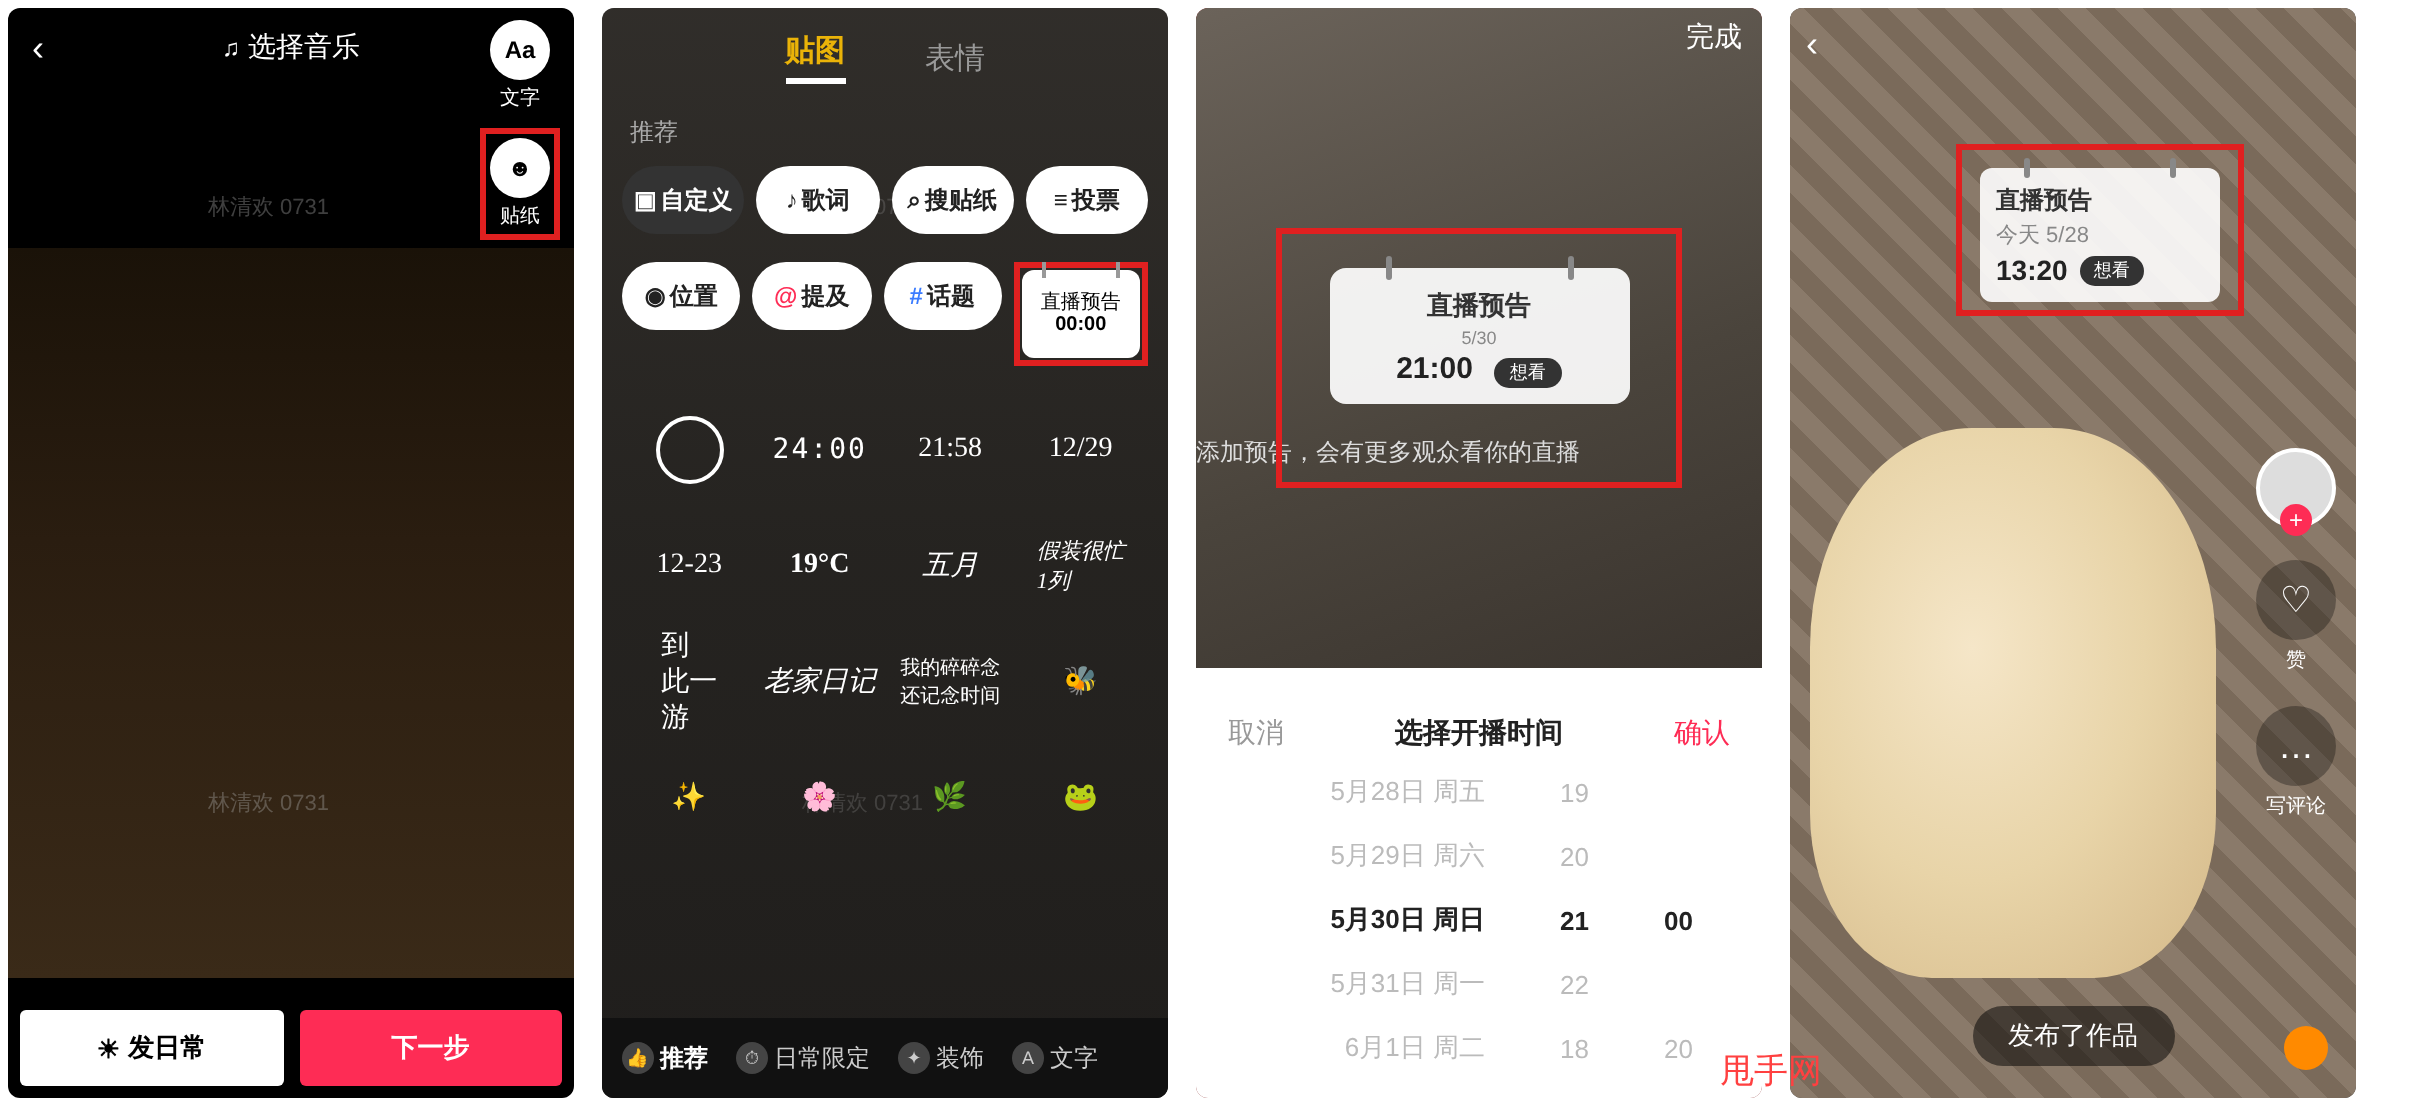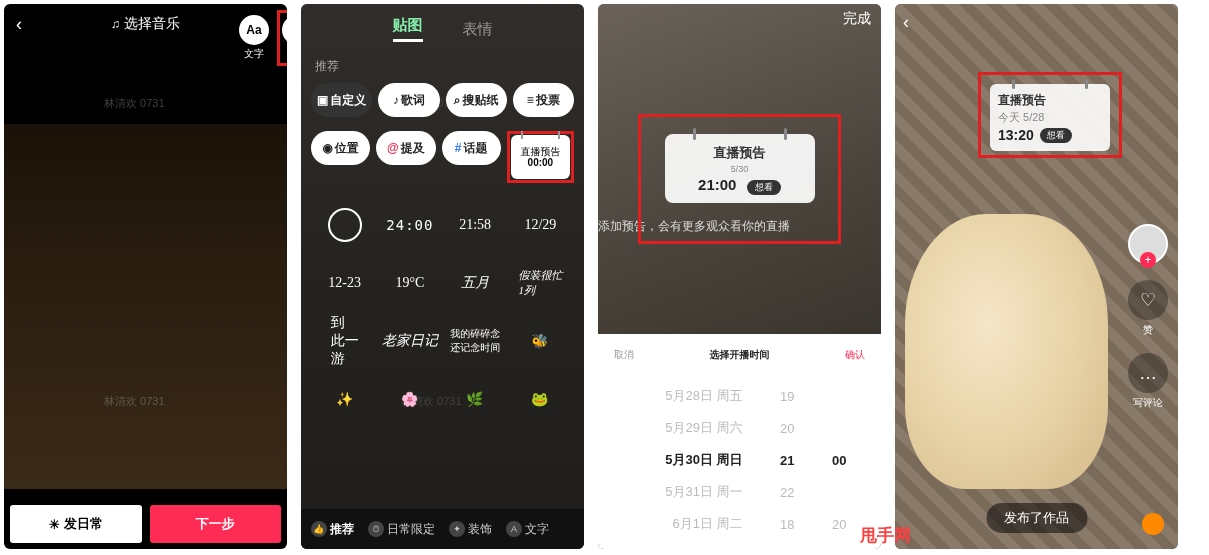--- a/index.html
+++ b/index.html
@@ -7,36 +7,36 @@
   .phone{height:545px;border-radius:6px;overflow:hidden;position:relative;flex-shrink:0}
   .p1{width:283px;background:#000}
   .p2{width:283px;background:#1a1a1a}
   .p3{width:283px;background:#7f1d1d}
   .p4{width:283px;background:#3a3a3a}
 
   
   .p1-top{height:40px;display:flex;align-items:center;color:#fff;font-size:14px;position:relative}
   .p1-back{width:30px;text-align:center;font-size:18px}
   .p1-music{position:absolute;left:50%;transform:translateX(-50%);display:flex;align-items:center;gap:4px}
-  .p1-sidebuttons{position:absolute;right:6px;top:6px;width:42px;display:flex;align-items:center;gap:8px}
+  .p1-sidebuttons{position:absolute;right:6px;top:6px;width:42px;display:flex;flex-direction:column;align-items:center;gap:8px}
   .sbtn{display:flex;flex-direction:column;align-items:center;color:#fff;font-size:10px;gap:2px}
   .sbtn .circ{width:30px;height:30px;border-radius:50%;background:#fff;color:#000;display:flex;align-items:center;justify-content:center;font-size:12px;font-weight:bold}
   .sbtn .circ.dark{background:transparent;color:#fff;border:1px solid rgba(255,255,255,.4)}
   .redbox{border:3px solid #e02020;padding:2px}
   .p1-photo{position:absolute;left:0;right:0;top:120px;bottom:60px;background:linear-gradient(180deg,#1a1208 0%,#2a1d10 40%,#3a2a18 100%)}
   .p1-watermark{position:absolute;color:rgba(180,180,180,.35);font-size:11px}
   .p1-bottom{position:absolute;left:6px;right:6px;bottom:6px;height:38px;display:flex;gap:8px}
   .p1-daily{flex:1;background:#fff;color:#000;border-radius:3px;display:flex;align-items:center;justify-content:center;font-size:13px;font-weight:600;gap:4px}
   .p1-next{flex:1;background:#fe2c55;color:#fff;border-radius:3px;display:flex;align-items:center;justify-content:center;font-size:13px;font-weight:600}
 
   
   .p2-bg{position:absolute;inset:0;background:linear-gradient(180deg,#5a5248 0%,#3a342c 50%,#2a2520 100%);opacity:.35}
   .p2-wm{position:absolute;color:rgba(160,160,160,.25);font-size:11px}
   .p2-tabs{position:relative;height:50px;display:flex;align-items:center;justify-content:center;gap:40px;color:#999;font-size:15px}
-  .p2-tabs .active{color:#86efac;font-weight:600;border-bottom:3px solid #fff;padding-bottom:4px}
+  .p2-tabs .active{color:#eab308;font-weight:600;border-bottom:3px solid #fff;padding-bottom:4px}
   .p2-label{position:relative;color:#aaa;font-size:12px;padding:4px 14px}
   .p2-row{position:relative;display:flex;gap:6px;padding:4px 10px;margin-bottom:6px}
   .chip{flex:1;height:34px;background:#fff;color:#222;border-radius:17px;display:flex;align-items:center;justify-content:center;font-size:12px;font-weight:600;gap:2px}
   .broadcast-chip{flex:1;height:44px;background:#fff;border-radius:6px;position:relative;display:flex;flex-direction:column;align-items:center;justify-content:center;font-size:10px;line-height:1.1}
   .broadcast-chip::before{content:"";position:absolute;top:-4px;left:10px;width:2px;height:8px;background:#999}
   .broadcast-chip::after{content:"";position:absolute;top:-4px;right:10px;width:2px;height:8px;background:#999}
   .sticker-grid{position:relative;display:grid;grid-template-columns:repeat(4,1fr);gap:6px;padding:6px 14px}
   .stk{height:52px;display:flex;align-items:center;justify-content:center;color:#fff;font-size:14px;font-family:serif}
   .p2-bottom{position:absolute;left:0;right:0;bottom:0;height:40px;background:#111;display:flex;align-items:center;gap:14px;padding:0 10px;font-size:12px;color:#ccc}
   .p2-bottom .tag{display:flex;align-items:center;gap:3px}
@@ -49,21 +49,21 @@
   .p3-card{position:absolute;top:130px;left:50%;transform:translateX(-50%);width:150px;background:rgba(255,255,255,.92);border-radius:8px;padding:10px 10px 8px;text-align:center}
   .p3-card::before,.p3-card::after{content:"";position:absolute;top:-6px;width:3px;height:12px;background:#888;border-radius:2px}
   .p3-card::before{left:28px}.p3-card::after{right:28px}
   .p3-card .title{font-size:13px;font-weight:600;color:#333}
   .p3-card .date{font-size:9px;color:#888;margin-top:2px}
   .p3-card .time{font-size:15px;font-weight:700;color:#222;margin-top:2px;display:inline-block;margin-right:6px}
   .p3-card .want{display:inline-block;background:#333;color:#fff;border-radius:10px;padding:1px 8px;font-size:9px}
   .p3-caption{position:absolute;top:214px;left:0;right:0;text-align:left;color:#ddd;font-size:12px}
   .p3-redbox{position:absolute;top:110px;left:40px;right:40px;height:130px;border:3px solid #e02020}
   .p3-picker{position:absolute;left:0;right:0;bottom:0;top:330px;background:#fff}
-  .p3-picker-head{height:42px;display:flex;align-items:center;justify-content:space-between;padding:0 16px;font-size:10px}
+  .p3-picker-head{height:42px;display:flex;align-items:flex-end;justify-content:space-between;padding:0 16px;font-size:14px}
   .p3-picker-head .cancel{color:#999}
   .p3-picker-head .confirm{color:#fe2c55}
   .p3-picker-head .title{font-weight:600;color:#222}
   .p3-rows{display:flex;flex-direction:column;padding-top:4px}
   .p3-rows .r{display:flex;align-items:center;justify-content:center;gap:22px;height:32px;font-size:13px;color:#bbb}
   .p3-rows .r.sel{color:#222;font-weight:600}
   .p3-rows .r span:first-child{width:110px;text-align:right}
   .p3-rows .r span{width:30px;text-align:right}
 
   
@@ -80,21 +80,21 @@
   .p4-card .want{background:#333;color:#fff;border-radius:9px;padding:1px 7px;font-size:9px}
   .p4-redbox{position:absolute;top:68px;right:56px;width:144px;height:86px;border:3px solid #e02020}
   .p4-rail{position:absolute;right:8px;top:220px;width:44px;display:flex;flex-direction:column;align-items:center;gap:16px;color:#fff;font-size:10px}
   .p4-rail .ico{display:flex;flex-direction:column;align-items:center;gap:3px}
   .p4-rail .circ{width:40px;height:40px;border-radius:50%;background:rgba(0,0,0,.3);display:flex;align-items:center;justify-content:center;font-size:18px}
   .p4-avatar{width:40px;height:40px;border-radius:50%;background:#ddd;border:2px solid #fff;position:relative}
   .p4-avatar::after{content:"+";position:absolute;bottom:-6px;left:50%;transform:translateX(-50%);width:16px;height:16px;border-radius:50%;background:#fe2c55;color:#fff;font-size:12px;text-align:center;line-height:16px}
   .p4-publish{position:absolute;bottom:16px;left:50%;transform:translateX(-50%);background:rgba(0,0,0,.5);color:#fff;padding:6px 18px;border-radius:16px;font-size:13px}
   .p4-dot{position:absolute;bottom:14px;right:14px;width:22px;height:22px;border-radius:50%;background:#ff8a00}
 
-  .watermark-site{position:absolute;bottom:8px;left:860px;color:#ff4040;font-size:17px;font-weight:700;line-height:1.3;text-align:right;z-index:50;pointer-events:none}
+  .watermark-site{position:absolute;bottom:8px;left:860px;color:#ff4040;font-size:17px;font-weight:400;line-height:1.3;text-align:right;z-index:50;pointer-events:none}
   .music-note{font-size:12px}
 </style>
 </head>
 <body>
 
 <div class="phone p1">
   <div class="p1-top">
     <div class="p1-back">‹</div>
     <div class="p1-music">
       <span class="music-note">♫</span>
@@ -190,21 +190,21 @@
   </div>
 
   <div class="sticker-grid">
     <div class="stk" style="position:relative">
         <div style="width:34px;height:34px;border:2px solid #fff;border-radius:50%"></div>
       </div>
     <div class="stk" style="font-family:monospace;letter-spacing:1px">24:00</div>
     <div class="stk">21:58</div>
     <div class="stk">12/29</div>
     <div class="stk">12-23</div>
-    <div class="stk" style="font-weight:400">19°C</div>
+    <div class="stk" style="font-weight:700">19°C</div>
     <div class="stk" style="font-style:italic">五月</div>
     <div class="stk" style="font-style:italic;font-size:11px">假装很忙<br>1列</div>
     <div class="stk" style="font-family:serif">到<br>此一<br>游</div>
     <div class="stk" style="font-style:italic">老家日记</div>
     <div class="stk" style="font-size:10px">我的碎碎念<br>还记念时间</div>
     <div class="stk">🐝</div>
     <div class="stk">✨</div>
     <div class="stk">🌸</div>
     <div class="stk">🌿</div>
     <div class="stk">🐸</div>

